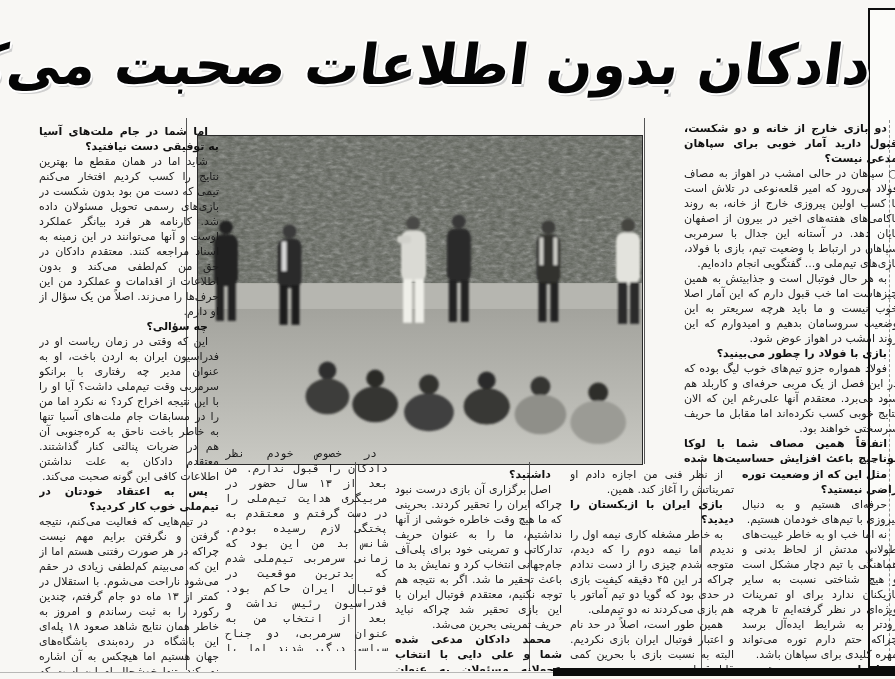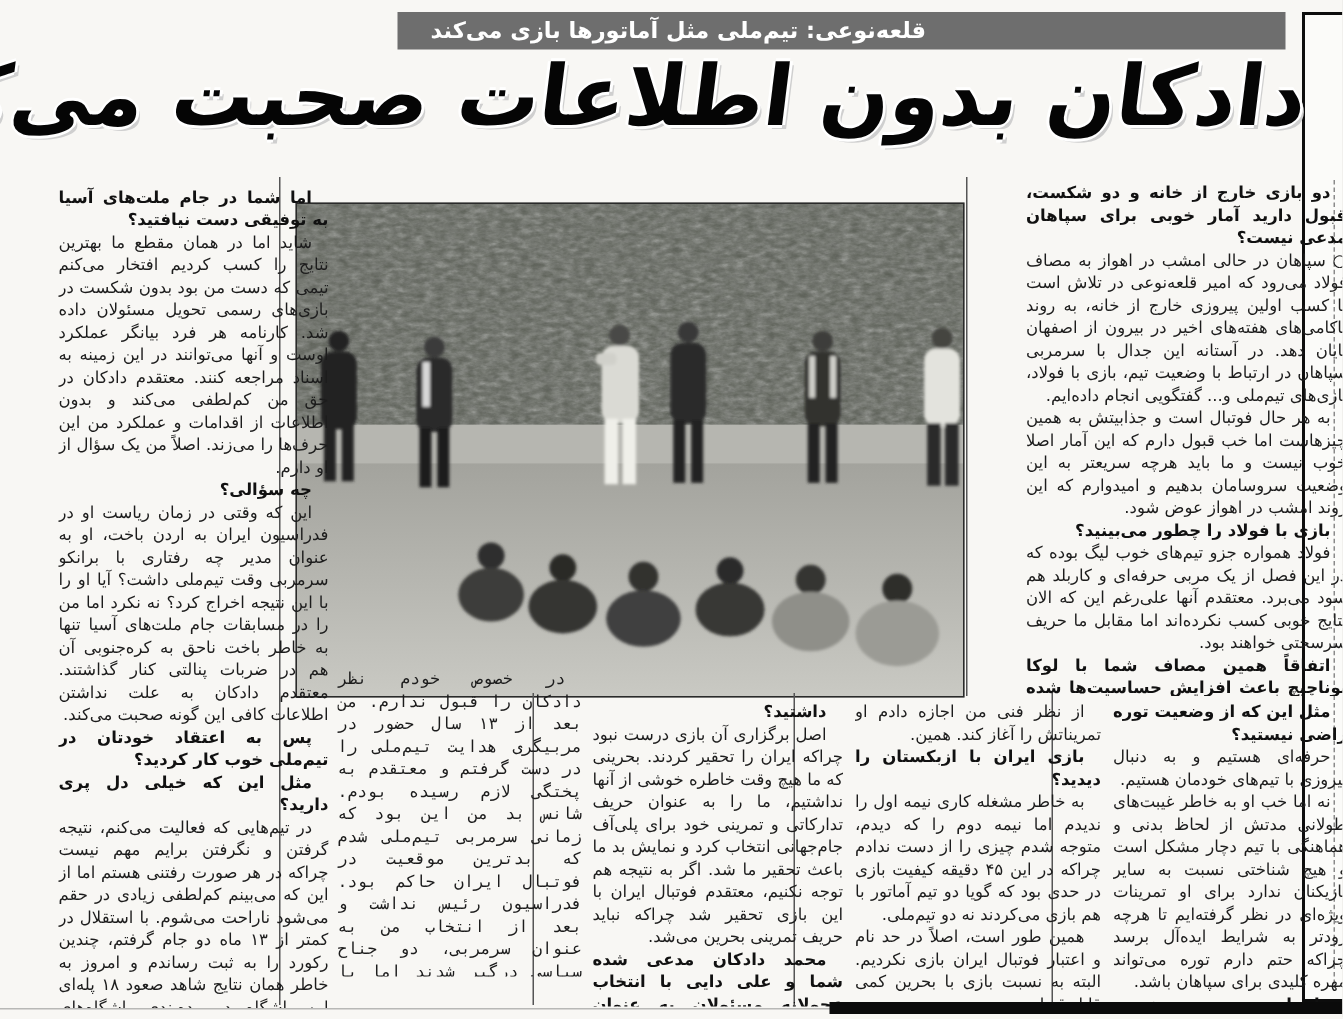--- a/index.html
+++ b/index.html
@@ -32,23 +32,20 @@
   #sidebox{position:absolute;left:868px;top:8px;width:27px;height:660px;background:#fbfbf9;
            border:2px solid #0d0d0d;border-right:none;box-sizing:border-box;}
   #sidebox .dashes{position:absolute;right:5px;top:110px;bottom:10px;width:0;
            border-left:1px dashed #8a8a8a;}
 </style>
 </head>
 <body>
 
 <div id="page">
 
-  <div id="kicker">
-    <span>قلعه‌نوعی: تیم‌ملی مثل آماتورها بازی می‌کند</span>
-  </div>
 
   <div id="sidebox">
     <div class="dashes"></div>
   </div>
 
   <div id="headline">دادکان بدون اطلاعات صحبت می‌کند</div>
 
   <div id="photo">
     <svg viewBox="0 0 446 330" preserveAspectRatio="none">
       <defs>
@@ -140,21 +137,20 @@
   <div class="vrule" style="left:355px;top:462px;height:208px;"></div>
   <div class="vrule" style="left:529px;top:462px;height:208px;"></div>
   <div class="vrule" style="left:701px;top:462px;height:208px;"></div>
 
   <div class="col" style="left:3px;top:124px;width:180px;height:548px;">
       <p class="para q">اما شما در جام ملت‌های آسیا به توفیقی دست نیافتید؟</p>
       <p class="para a">شاید اما در همان مقطع ما بهترین نتایج را کسب کردیم افتخار می‌کنم تیمی که دست من بود بدون شکست در بازی‌های رسمی تحویل مسئولان داده شد. کارنامه هر فرد بیانگر عملکرد اوست و آنها می‌توانند در این زمینه به اسناد مراجعه کنند. معتقدم دادکان در حق من کم‌لطفی می‌کند و بدون اطلاعات از اقدامات و عملکرد من این حرف‌ها را می‌زند. اصلاً من یک سؤال از او دارم.</p>
       <p class="para q">چه سؤالی؟</p>
       <p class="para a">این که وقتی در زمان ریاست او در فدراسیون ایران به اردن باخت، او به عنوان مدیر چه رفتاری با برانکو سرمربی وقت تیم‌ملی داشت؟ آیا او را با این نتیجه اخراج کرد؟ نه نکرد اما من را در مسابقات جام ملت‌های آسیا تنها به خاطر باخت ناحق به کره‌جنوبی آن هم در ضربات پنالتی کنار گذاشتند. معتقدم دادکان به علت نداشتن اطلاعات کافی این گونه صحبت می‌کند.</p>
       <p class="para q">پس به اعتقاد خودتان در تیم‌ملی خوب کار کردید؟</p>
-      <p class="para q">مثل این که خیلی دل پری دارید؟</p>
       <p class="para a">در تیم‌هایی که فعالیت می‌کنم، نتیجه گرفتن و نگرفتن برایم مهم نیست چراکه در هر صورت رفتنی هستم اما از این که می‌بینم کم‌لطفی زیادی در حقم می‌شود ناراحت می‌شوم. با استقلال در کمتر از ۱۳ ماه دو جام گرفتم، چندین رکورد را به ثبت رساندم و امروز به خاطر همان نتایج شاهد صعود ۱۸ پله‌ای این باشگاه در رده‌بندی باشگاه‌های جهان هستیم اما هیچکس به آن اشاره نمی‌کند. تنها خوشحالی‌ام این است که در استقلال و تیم‌ملی عملکرد خوبی داشته‌ام و شرمنده طرفداران فوتبال ایران نیستم.</p>
     </div>
   <div class="col" style="left:648px;top:121px;width:214px;height:343px;">
       <p class="para q">دو بازی خارج از خانه و دو شکست، قبول دارید آمار خوبی برای سپاهان مدعی نیست؟</p>
       <p class="para lead">○ سپاهان در حالی امشب در اهواز به مصاف فولاد می‌رود که امیر قلعه‌نوعی در تلاش است با کسب اولین پیروزی خارج از خانه، به روند ناکامی‌های هفته‌های اخیر در بیرون از اصفهان پایان دهد. در آستانه این جدال با سرمربی سپاهان در ارتباط با وضعیت تیم، بازی با فولاد، بازی‌های تیم‌ملی و... گفتگویی انجام داده‌ایم.</p>
       <p class="para a">به هر حال فوتبال است و جذابیتش به همین چیزهاست اما خب قبول دارم که این آمار اصلا خوب نیست و ما باید هرچه سریعتر به این وضعیت سروسامان بدهیم و امیدوارم که این روند امشب در اهواز عوض شود.</p>
       <p class="para q">بازی با فولاد را چطور می‌بینید؟</p>
       <p class="para a">فولاد همواره جزو تیم‌های خوب لیگ بوده که در این فصل از یک مربی حرفه‌ای و کاربلد هم سود می‌برد. معتقدم آنها علی‌رغم این که الان نتایج خوبی کسب نکرده‌اند اما مقابل ما حریف سرسختی خواهند بود.</p>
       <p class="para q">اتفاقاً همین مصاف شما با لوکا بوناچیچ باعث افزایش حساسیت‌ها شده است؟</p>
     </div>

